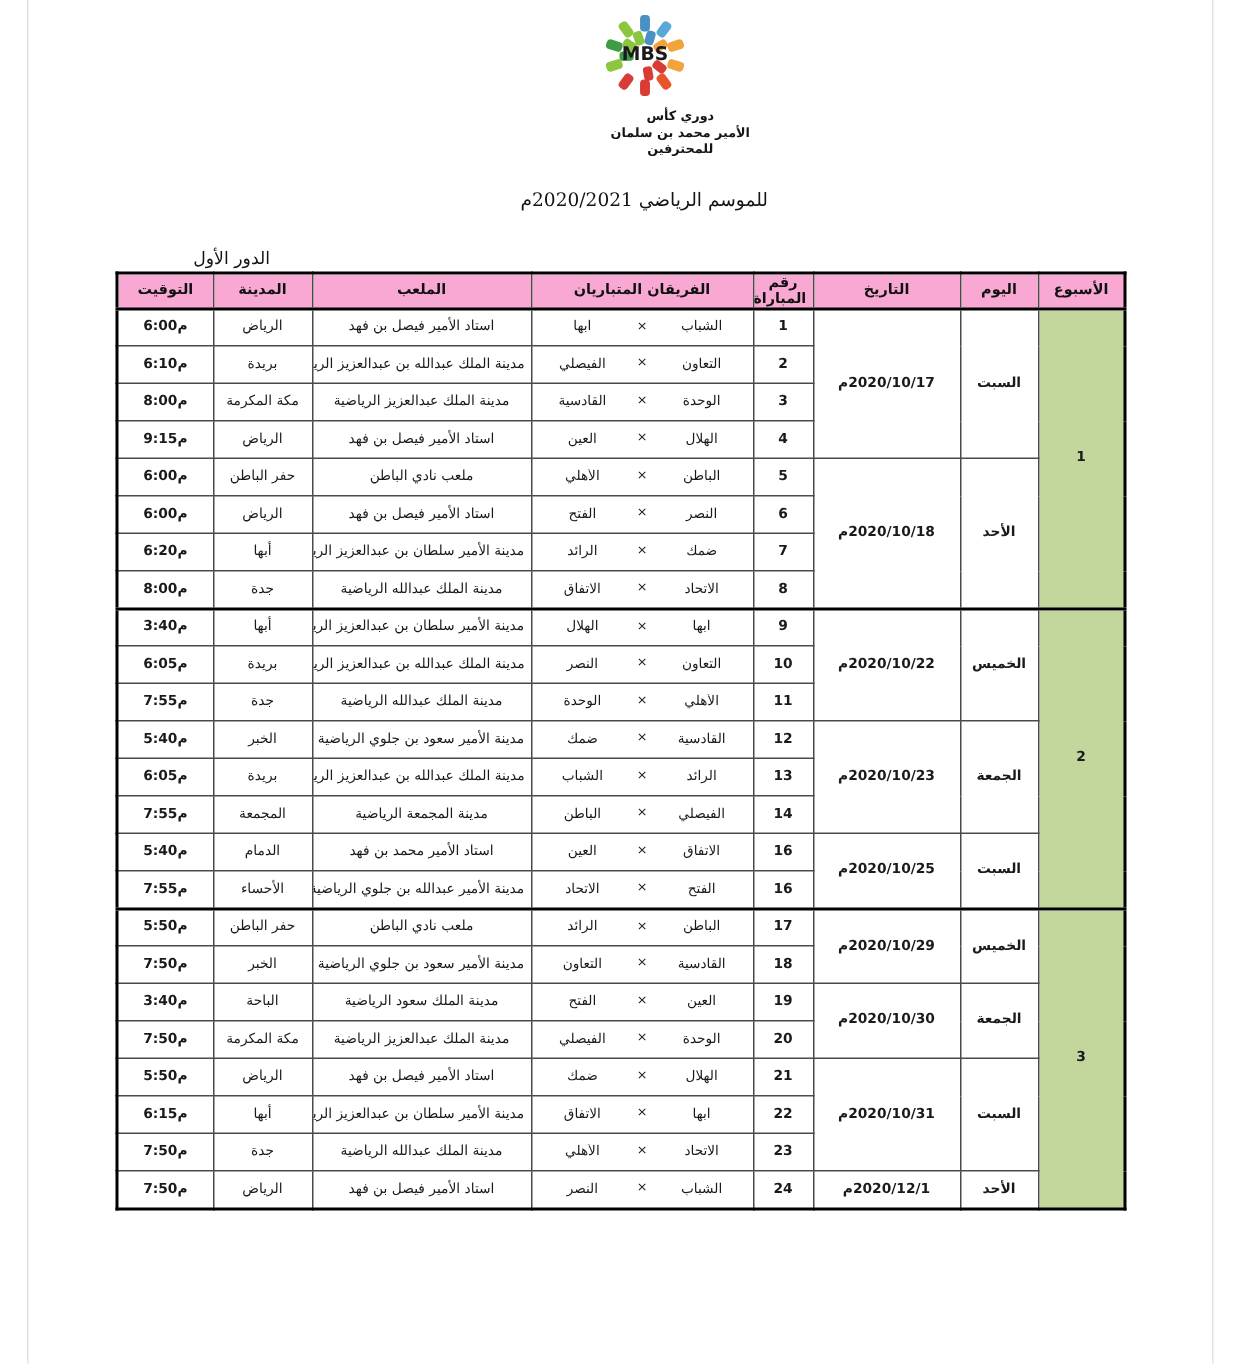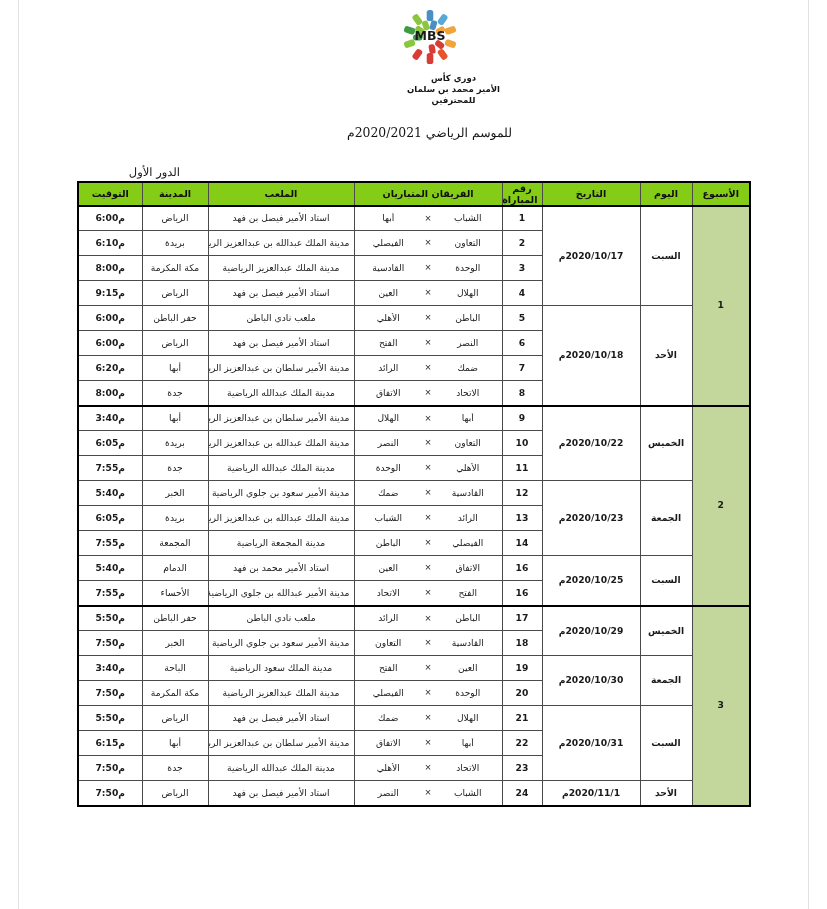--- a/index.html
+++ b/index.html
@@ -100,21 +100,21 @@
     text-align: center;
     vertical-align: middle;
     font-size: 9.2px;
     line-height: 1.15;
     height: 25px;
     box-sizing: border-box;
     overflow: hidden;
     white-space: nowrap;
   }
   table.schedule thead th {
-    background: #84cc16;
+    background: #f9a8d4;
     font-weight: bold;
     font-size: 9.6px;
     height: 20px;
     border: 1px solid #4a4a4a;
     color: #101010;
   }
   
   col.c-week   { width: 58px; }
   col.c-day    { width: 52px; }
   col.c-date   { width: 98px; }
@@ -562,21 +562,21 @@
                 <span class="vs">×</span>
                 <span class="team">الأهلي</span>
               </div>
             </td>
             <td class="stadium">مدينة الملك عبدالله الرياضية</td>
             <td class="city">جدة</td>
             <td class="time"><span class="time-inner">7:50م</span></td>
           </tr>
           <tr>
             <td class="day" rowspan="1">الأحد</td>
-            <td class="date" rowspan="1">2020/11/1م</td>
+            <td class="date" rowspan="1">2020/12/1م</td>
             <td class="matchno">24</td>
             <td class="teams">
               <div class="teams-inner">
                 <span class="team">الشباب</span>
                 <span class="vs">×</span>
                 <span class="team">النصر</span>
               </div>
             </td>
             <td class="stadium">استاد الأمير فيصل بن فهد</td>
             <td class="city">الرياض</td>

